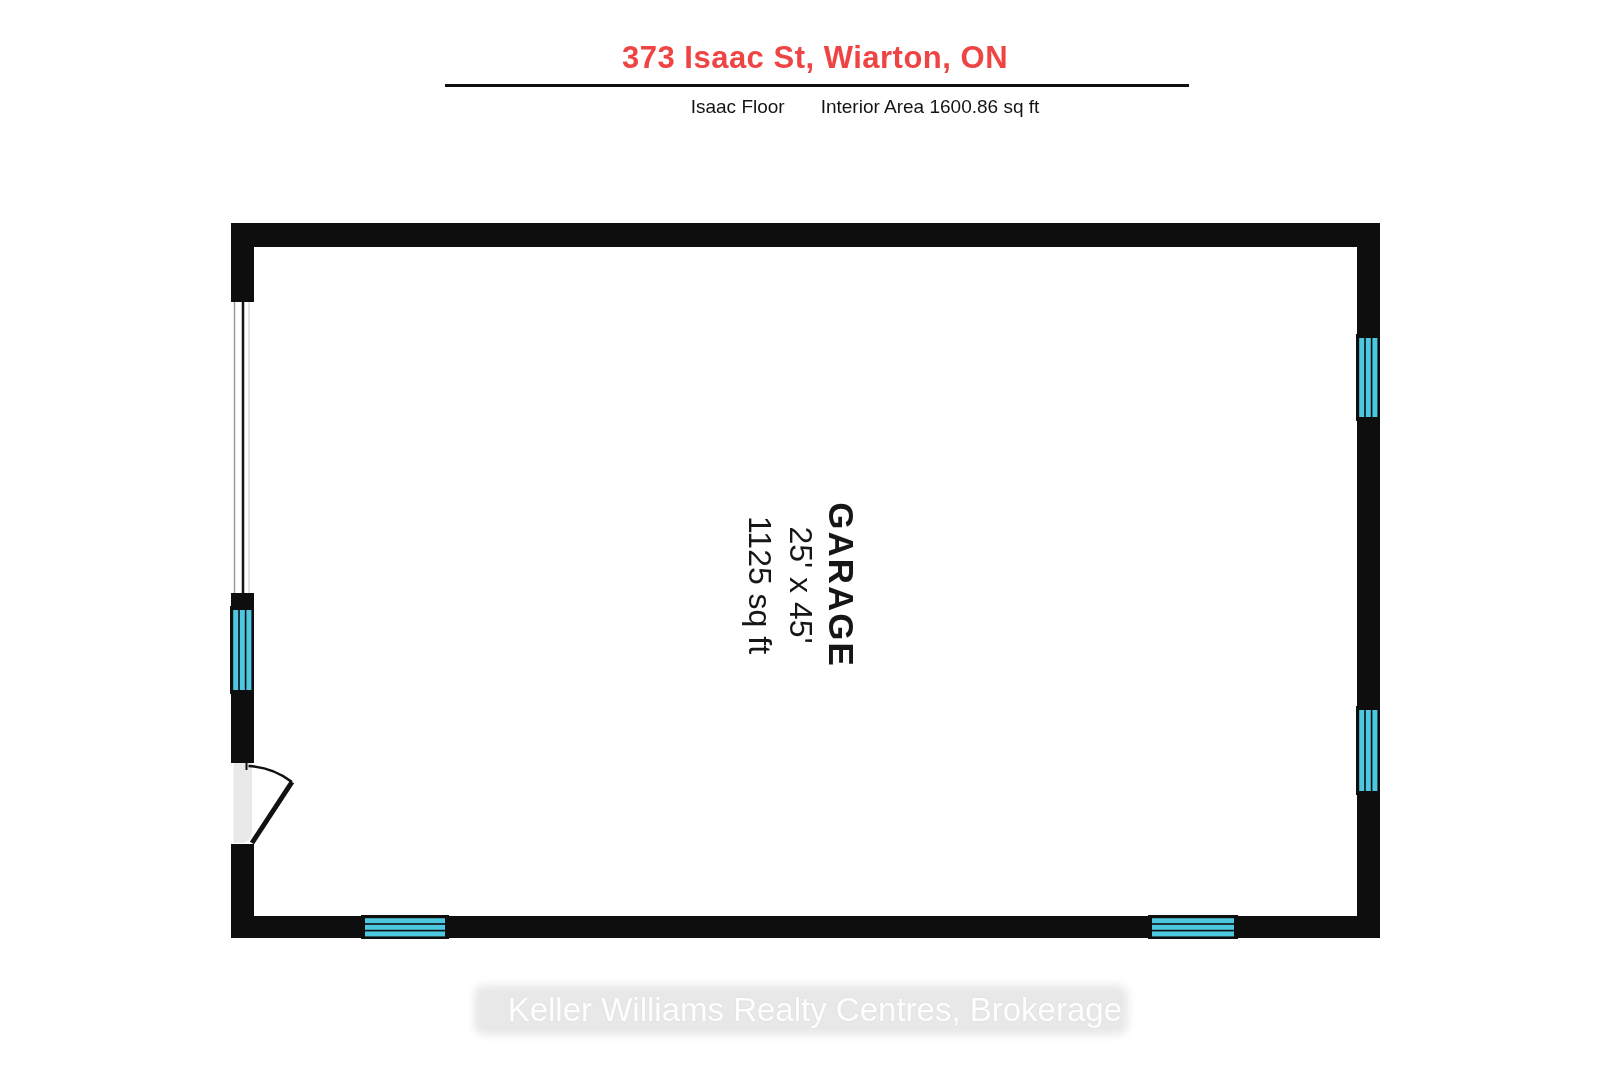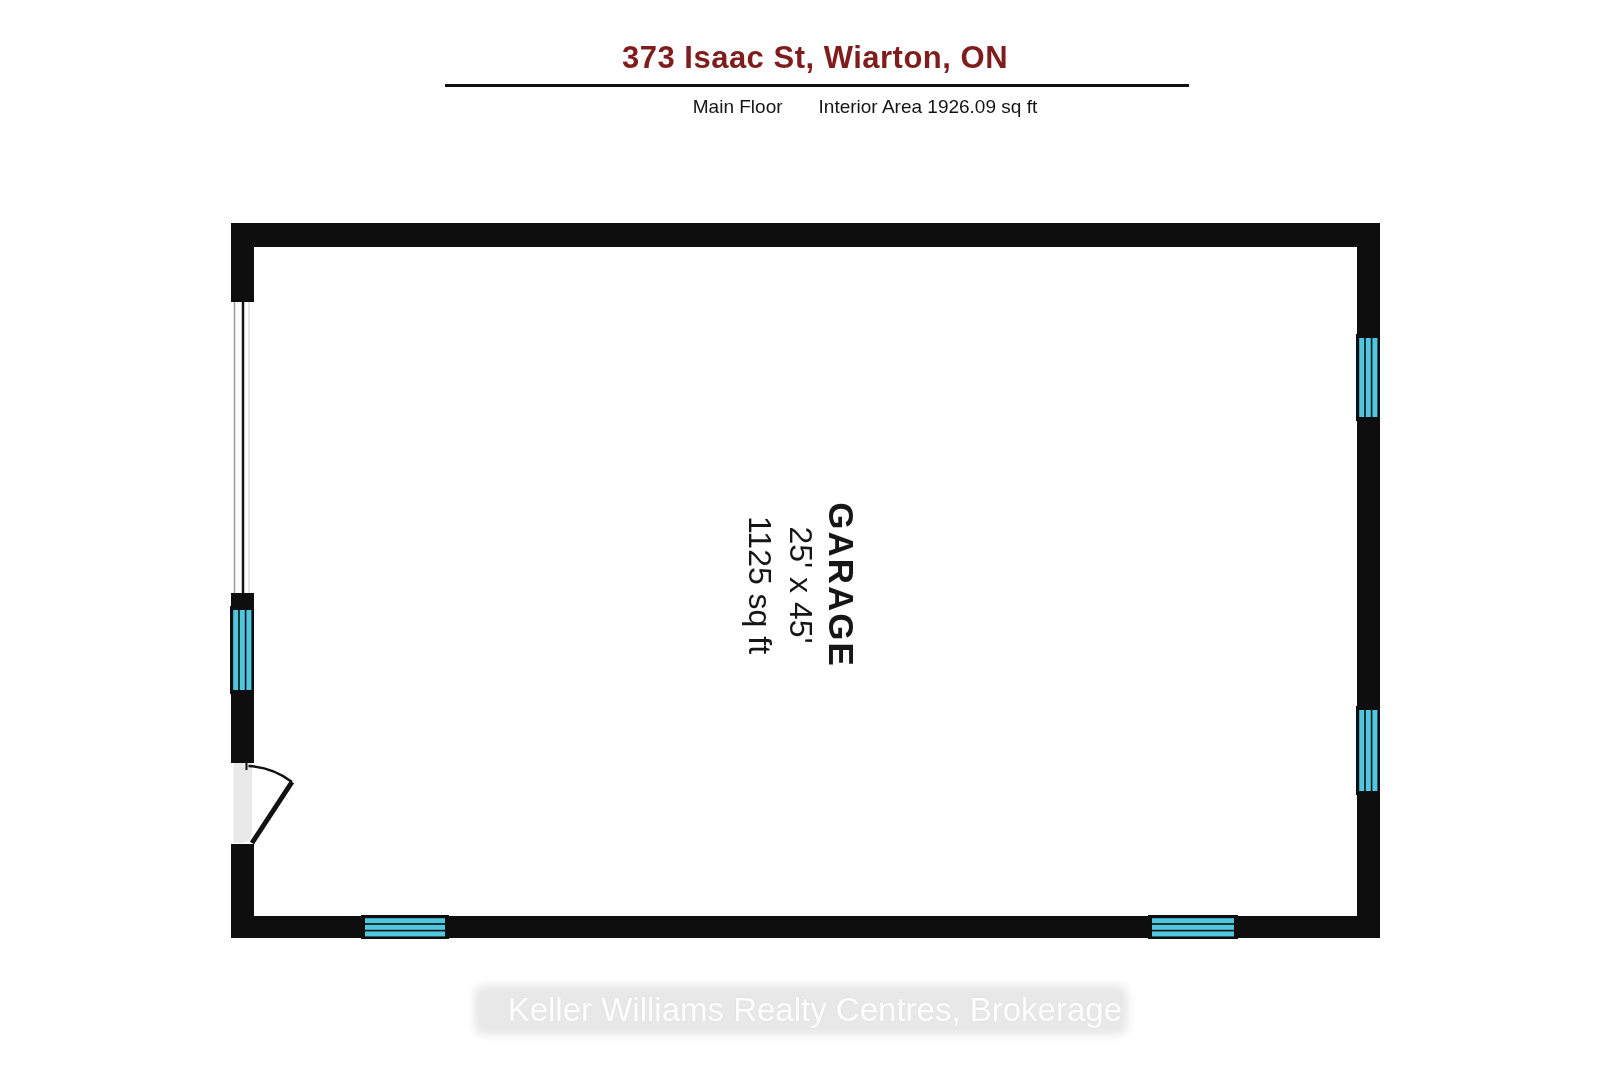--- a/index.html
+++ b/index.html
@@ -9,21 +9,21 @@
     position: relative;
     font-family: "Liberation Sans", sans-serif;
     overflow: hidden;
     color: #111;
   }
 
   
   .title {
     position: absolute; left: 420px; top: 40px; width: 790px;
     text-align: center;
-    font-size: 31px; font-weight: 700; color: #7f1d1d;
+    font-size: 31px; font-weight: 700; color: #ef4444;
     letter-spacing: 0.5px;
   }
   .title-underline {
     position: absolute; left: 445px; top: 84px;
     width: 744px; height: 3px; background: #111;
   }
   .subtitle {
     position: absolute; left: 470px; top: 96px; width: 790px;
     text-align: center; font-size: 19px; color: #141414;
     white-space: nowrap;
@@ -63,21 +63,21 @@
     border-radius: 4px;
     box-shadow: 0 0 9px 6px var(--watermark_band, #e8e8e8);
     text-shadow: 0 0 2px #d8d8d8;
   }
 </style>
 </head>
 <body>
 
 <div class="title">373 Isaac St, Wiarton, ON</div>
 <div class="title-underline"></div>
-<div class="subtitle"><span>Main Floor</span><span class="gap"></span><span>Interior Area 1926.09 sq ft</span></div>
+<div class="subtitle"><span>Isaac Floor</span><span class="gap"></span><span>Interior Area 1600.86 sq ft</span></div>
 
 <svg class="plan" width="1600" height="1067" viewBox="0 0 1600 1067">
 
   <rect class="wall" x="232" y="223" width="1148" height="24"></rect>
   <rect class="wall" x="232" y="916" width="1148" height="22"></rect>
 
   <rect class="wall" x="231" y="223" width="23" height="79"></rect>
   <rect class="wall" x="231" y="593" width="23" height="15"></rect>
   <rect class="wall" x="231" y="692" width="23" height="71"></rect>
   <rect class="wall" x="231" y="844" width="23" height="94"></rect>

